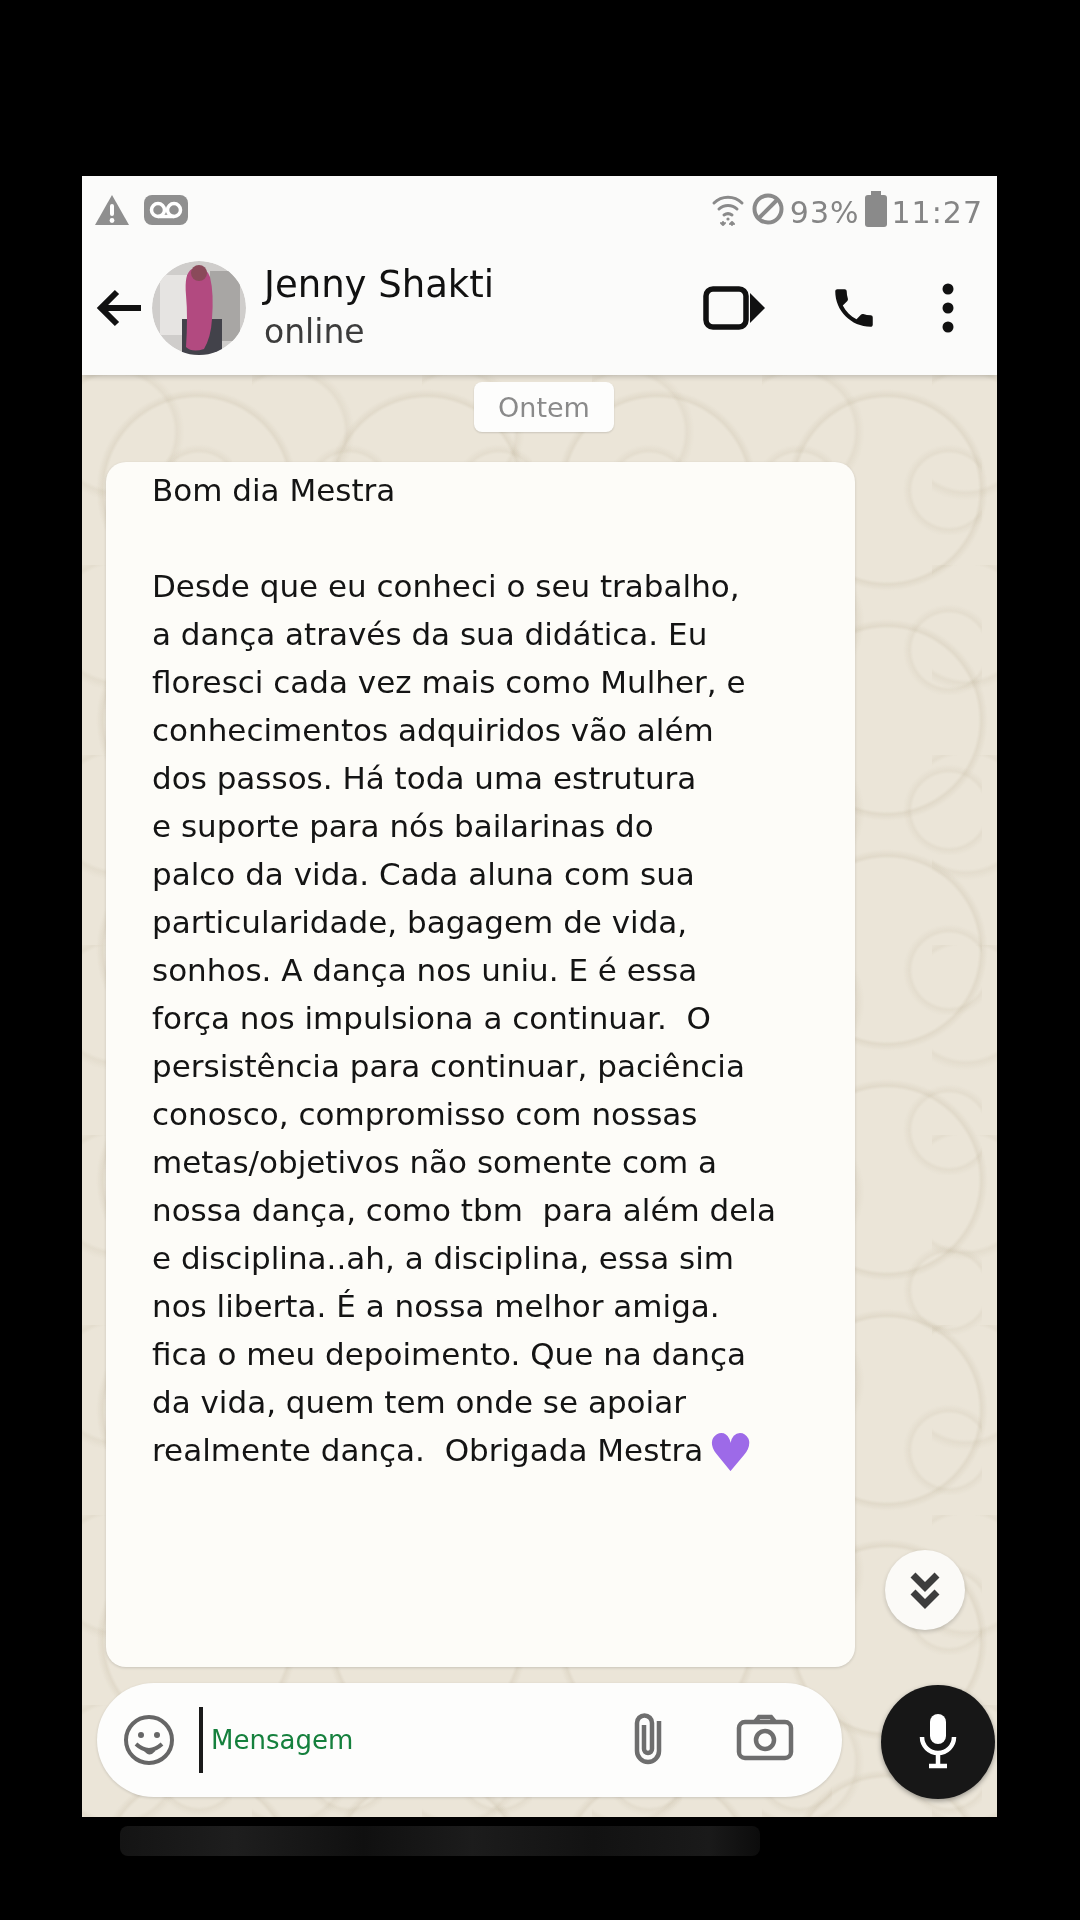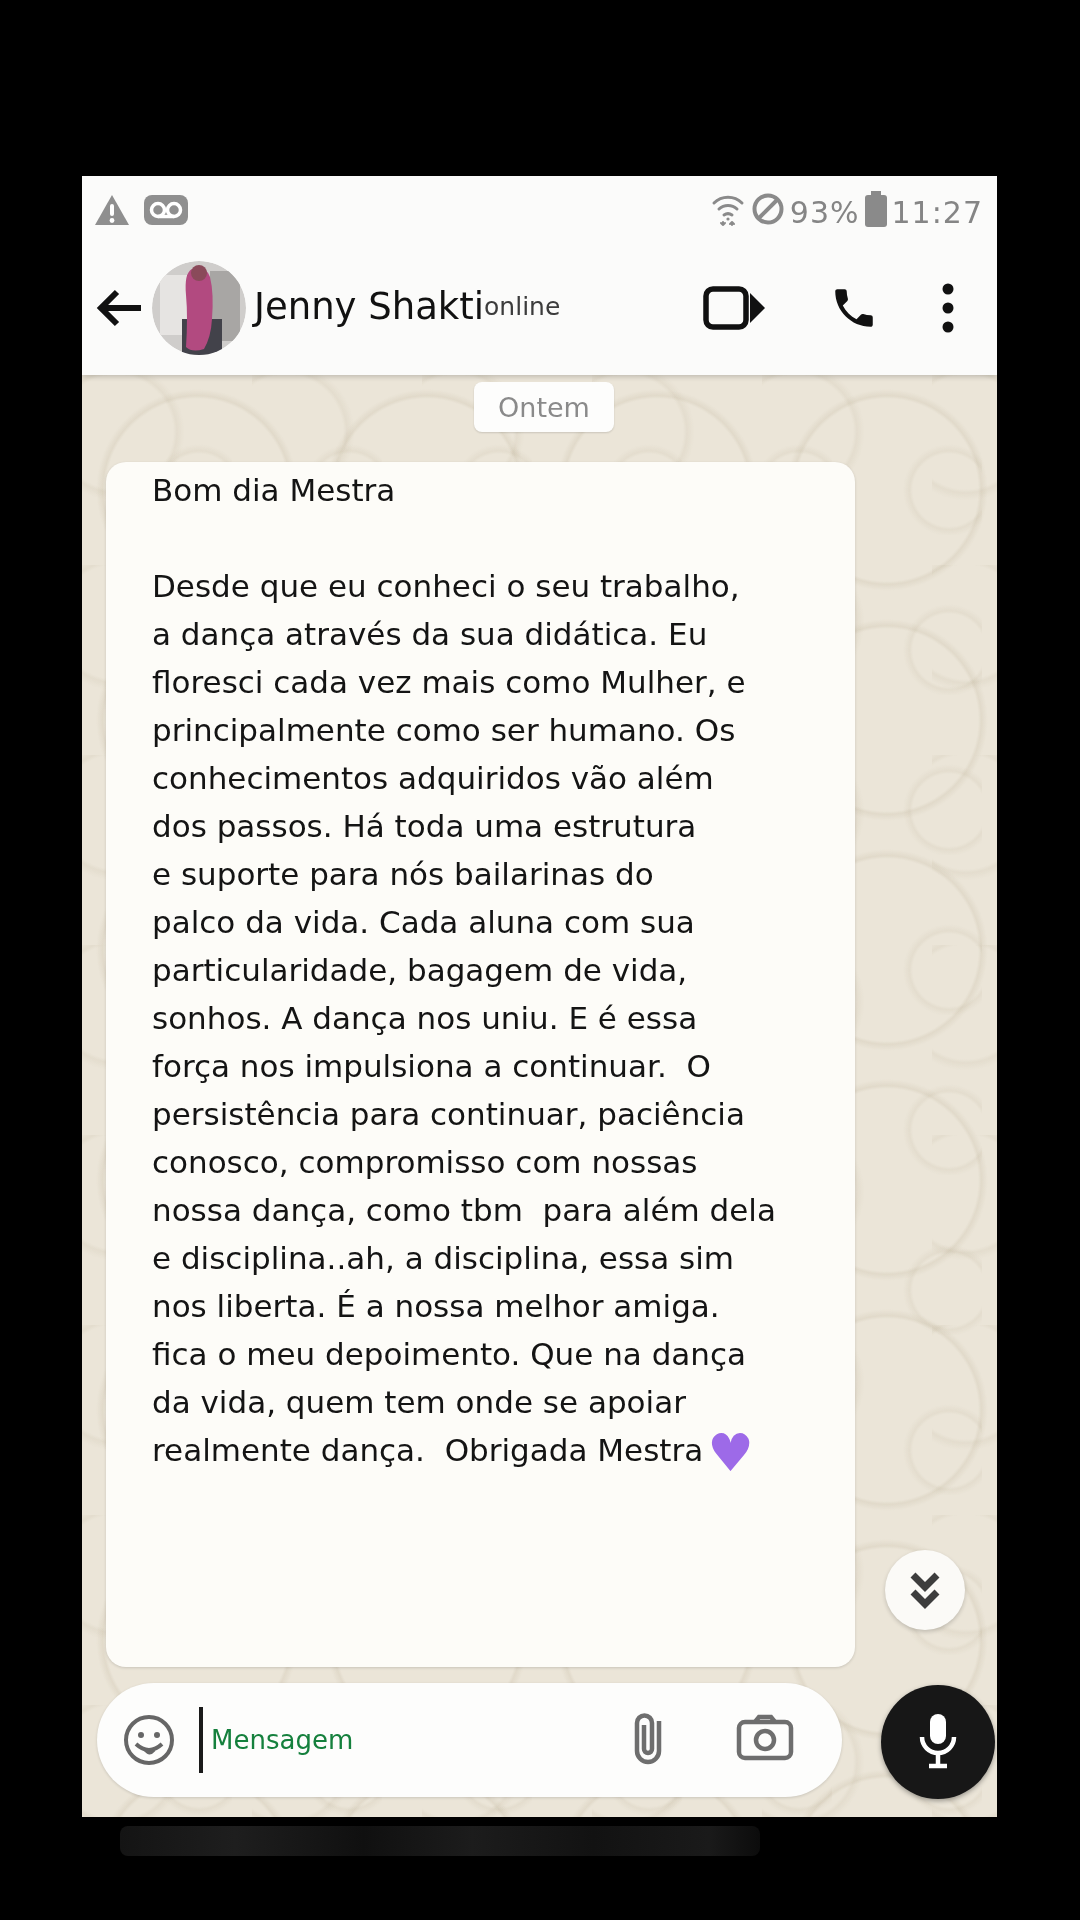--- a/index.html
+++ b/index.html
@@ -17,23 +17,23 @@
   .sb-right { margin-left:auto; display:flex; align-items:center; gap:4px; color:#858585;
               font-size:30px; }
   .sb-right .txt { letter-spacing:1px; }
 
   .chat-header { position:absolute; left:0; top:64px; width:100%; height:135px;
                  display:flex; align-items:center; }
   .back-btn { width:60px; height:70px; display:flex; align-items:center; justify-content:center;
               margin-left:8px; cursor:pointer; }
   .avatar { width:94px; height:94px; border-radius:50%; overflow:hidden; flex:0 0 auto;
             margin-left:2px; }
-  .contact-block { margin-left:8px; display:flex; }
+  .contact-block { margin-left:18px; display:flex; flex-direction:column; }
   .contact-name { font-size:37px; color:#111; line-height:1.15; }
-  .presence { font-size:25px; color:#3c3c3c; margin-top:6px; }
+  .presence { font-size:33px; color:#3c3c3c; margin-top:6px; }
   .header-actions { margin-left:auto; display:flex; align-items:center; gap:62px; padding-right:42px; }
   .ha-btn { display:flex; align-items:center; justify-content:center; cursor:pointer; }
 
   
   .chat-area { position:absolute; left:0; top:199px; width:915px; height:1442px;
     background-color:#ebe5d8;
     background-image:
       radial-gradient(circle at 50% 50%, rgba(0,0,0,0) 56%, rgba(164,150,118,.14) 58%, rgba(0,0,0,0) 62%),
       radial-gradient(circle at 20% 30%, rgba(0,0,0,0) 30%, rgba(164,150,118,.10) 32%, rgba(0,0,0,0) 36%),
       radial-gradient(circle at 78% 72%, rgba(0,0,0,0) 22%, rgba(164,150,118,.10) 24%, rgba(0,0,0,0) 28%);
@@ -177,30 +177,30 @@
         <span>Ontem</span>
       </div>
 
       <div class="bubble">
         <div>
             <div class="msg-line">Bom dia Mestra</div>
             <div class="msg-line"></div>
             <div class="msg-line">Desde que eu conheci o seu trabalho,</div>
             <div class="msg-line">a dança através da sua didática. Eu</div>
             <div class="msg-line">floresci cada vez mais como Mulher, e</div>
-            <div class="msg-line">principalmente como ser humano. Os</div>
             <div class="msg-line">conhecimentos adquiridos vão além</div>
             <div class="msg-line">dos passos. Há toda uma estrutura</div>
             <div class="msg-line">e suporte para nós bailarinas do</div>
             <div class="msg-line">palco da vida. Cada aluna com sua</div>
             <div class="msg-line">particularidade, bagagem de vida,</div>
             <div class="msg-line">sonhos. A dança nos uniu. E é essa</div>
             <div class="msg-line">força nos impulsiona a continuar.  O</div>
             <div class="msg-line">persistência para continuar, paciência</div>
             <div class="msg-line">conosco, compromisso com nossas</div>
+            <div class="msg-line">metas/objetivos não somente com a</div>
             <div class="msg-line">nossa dança, como tbm  para além dela</div>
             <div class="msg-line">e disciplina..ah, a disciplina, essa sim</div>
             <div class="msg-line">nos liberta. É a nossa melhor amiga.</div>
             <div class="msg-line">fica o meu depoimento. Que na dança</div>
             <div class="msg-line">da vida, quem tem onde se apoiar</div>
             <div class="msg-line">realmente dança.  Obrigada Mestra<span class="heart" style="color: rgb(157, 106, 232);">♥</span></div>
           </div>
       </div>
 
       <div class="scroll-btn">

